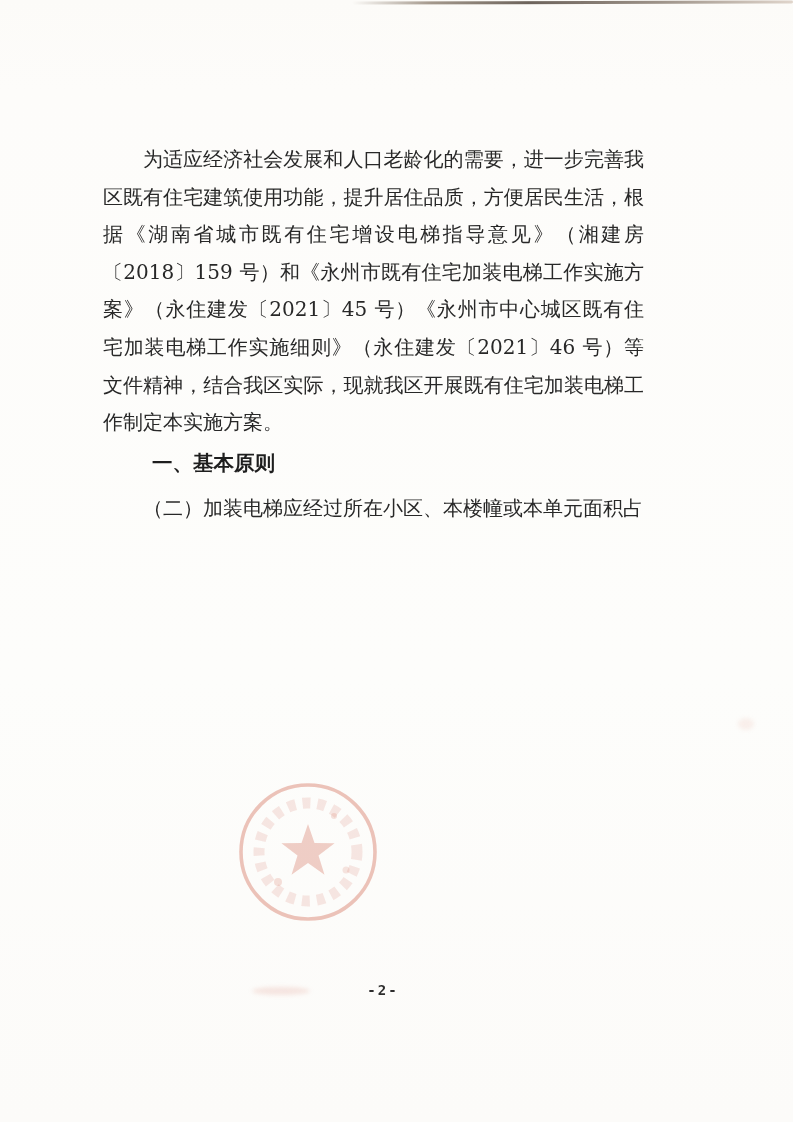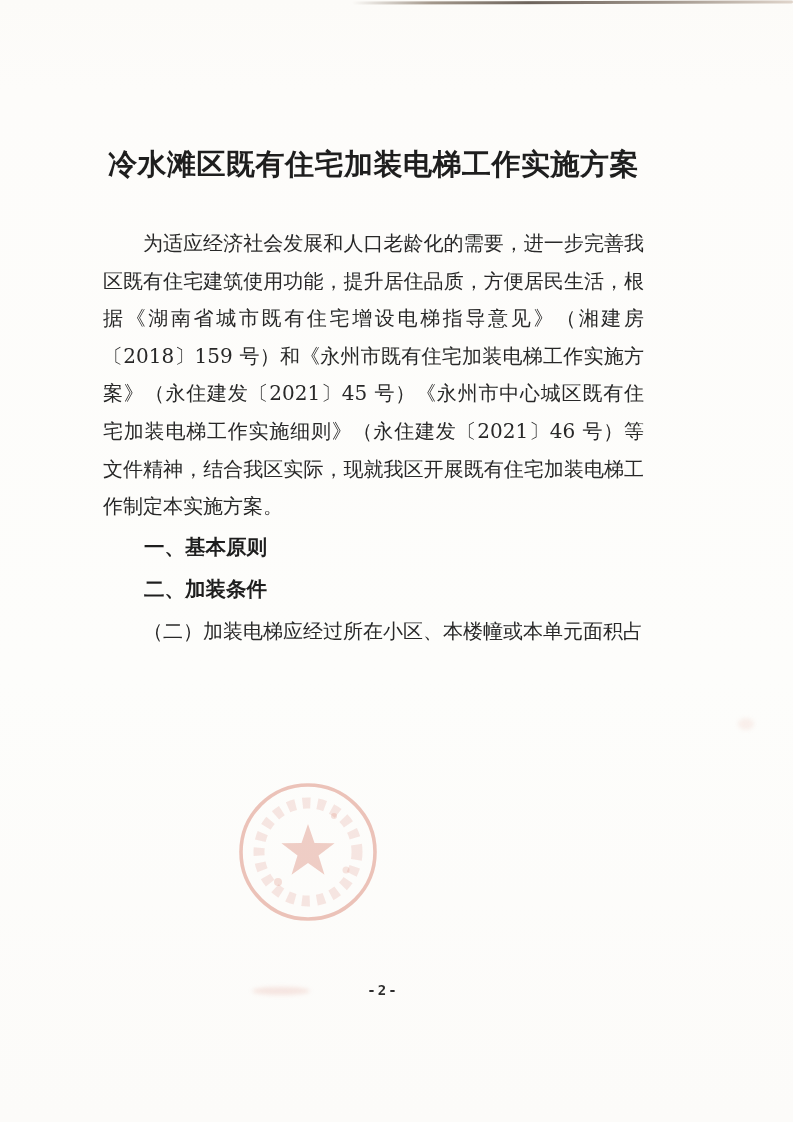--- a/index.html
+++ b/index.html
@@ -53,21 +53,21 @@
   }
   .para {
     margin: 0;
     font-size: 20px;
     line-height: 37.6px;
     text-align: justify;
     text-indent: 2em;
     color: #282828;
   }
   .section-heading {
-    margin: 0;
+    margin: 8px;
     font-size: 20.5px;
     font-weight: bold;
     line-height: 37.6px;
     text-indent: 2em;
     color: #1e1e1e;
     font-family: "DejaVu Sans", "Liberation Sans", sans-serif;
   }
   .section-heading.first { margin-top: 3px; }
   .section-heading.second { margin-top: 5px; margin-bottom: 4px; }
   .para.last { margin-top: 2px; }
@@ -127,28 +127,26 @@
   <svg class="seal" viewBox="-72 -72 144 144" xmlns="http://www.w3.org/2000/svg">
     <circle cx="0" cy="0" r="67" fill="none" stroke="#cc5a43" stroke-width="3.6" opacity="0.42"></circle>
     <circle cx="0" cy="0" r="49" fill="none" stroke="#cc5a43" stroke-width="11" stroke-dasharray="8 7" opacity="0.16"></circle>
     <path d="M0,-28 L6.5,-8.9 L26.6,-8.7 L10.5,3.4 L16.5,22.7 L0,11 L-16.5,22.7 L-10.5,3.4 L-26.6,-8.7 L-6.5,-8.9 Z" fill="#cc5a43" opacity="0.34"></path>
     <circle cx="-30" cy="30" r="4" fill="#cc5a43" opacity="0.22"></circle>
     <circle cx="26" cy="-36" r="3" fill="#cc5a43" opacity="0.2"></circle>
     <circle cx="38" cy="18" r="3.5" fill="#cc5a43" opacity="0.18"></circle>
   </svg>
 
   <div class="doc-content">
-    <h1 class="doc-title">冷水滩区既有住宅加装电梯工作实施方案</h1>
 
     <p class="para">为适应经济社会发展和人口老龄化的需要，进一步完善我区既有住宅建筑使用功能，提升居住品质，方便居民生活，根据《湖南省城市既有住宅增设电梯指导意见》（湘建房〔2018〕159 号）和《永州市既有住宅加装电梯工作实施方案》（永住建发〔2021〕45 号）《永州市中心城区既有住宅加装电梯工作实施细则》（永住建发〔2021〕46 号）等文件精神，结合我区实际，现就我区开展既有住宅加装电梯工作制定本实施方案。</p>
 
     <h2 class="section-heading first">一、基本原则</h2>
 
 
-    <h2 class="section-heading second">二、加装条件</h2>
 
 
     <p class="para last">（二）加装电梯应经过所在小区、本楼幢或本单元面积占</p>
   </div>
 
   <div class="pink-smudge"></div>
   <div class="pink-speck-a"></div>
 
   <div class="page-number">-2-</div>
 

